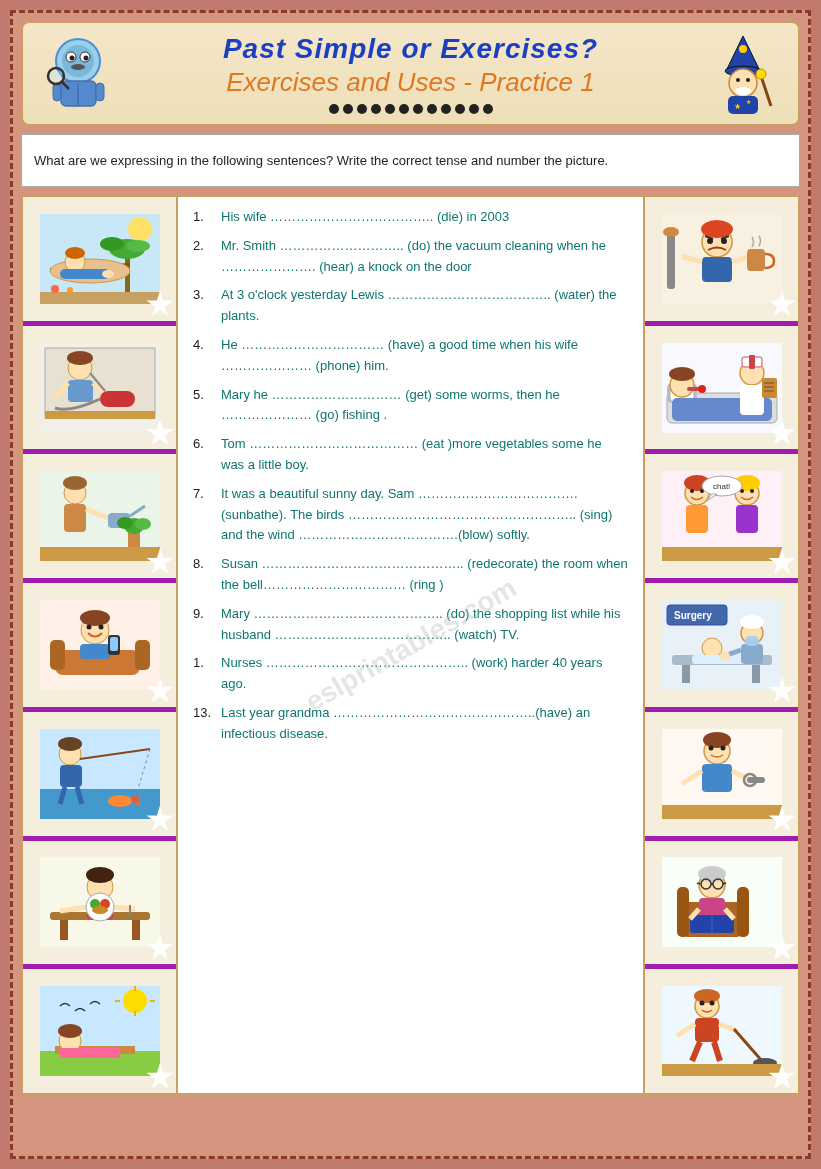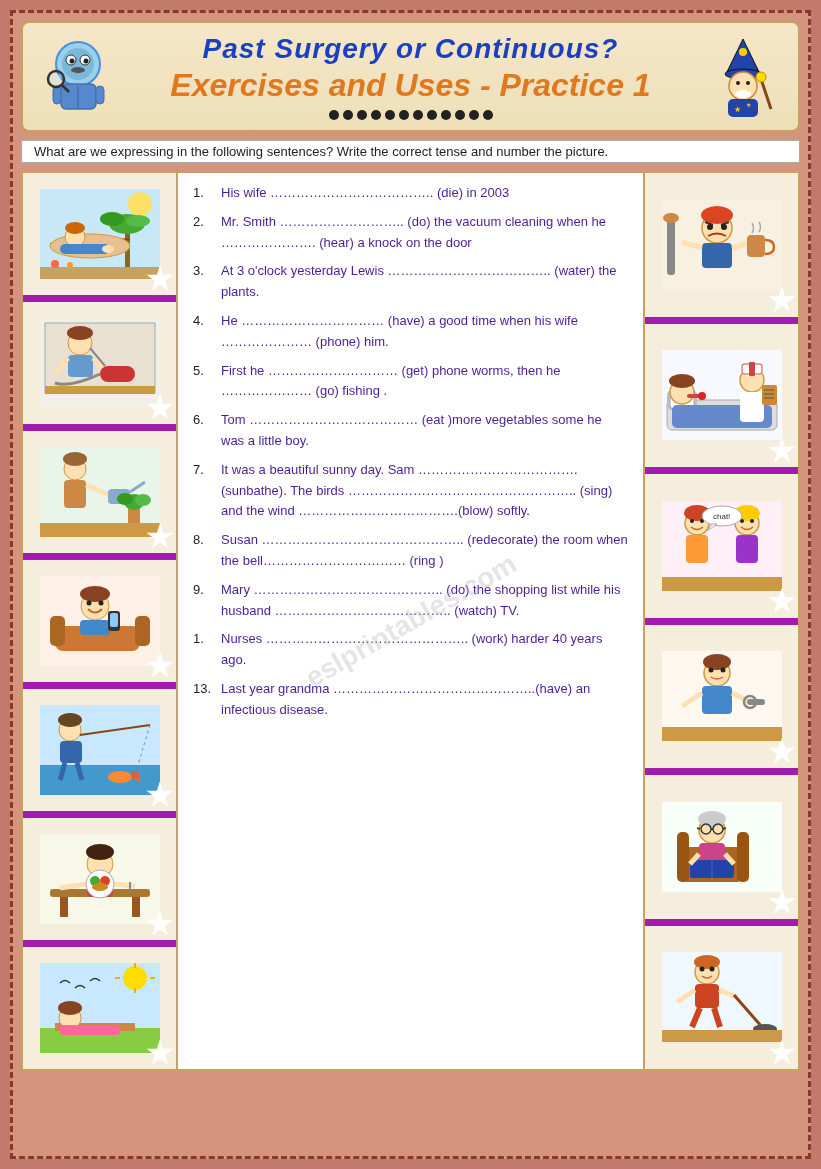--- a/index.html
+++ b/index.html
@@ -32,22 +32,22 @@
       text-align: center;
     }
     .header-title {
       font-size: 28px;
       font-weight: bold;
       color: #1a3fc4;
       font-style: italic;
       letter-spacing: 1px;
     }
     .header-subtitle {
-      font-size: 32px;
-      font-weight: bold;
+      font-size: 26px;
+      font-weight: normal;
       color: #e07820;
       font-style: italic;
       margin-top: 2px;
     }
     .header-dots {
       display: flex;
       justify-content: center;
       margin-top: 6px;
       gap: 4px;
     }
@@ -69,21 +69,21 @@
       width: 80px;
       height: 80px;
       display: flex;
       align-items: center;
       justify-content: center;
       font-size: 44px;
     }
     .instruction-box {
       background: white;
       border: 1px solid #aaa;
-      padding: 3px 12px;
+      padding: 18px 12px;
       margin-bottom: 8px;
       font-size: 13px;
       color: #222;
     }
     .main-content {
       background: white;
       border: 2px solid #c8a060;
       display: flex;
       flex-direction: row;
       min-height: 900px;
@@ -97,21 +97,21 @@
     }
     .right-images {
       width: 155px;
       background: #e8d5b0;
       border-left: 2px solid #c8a060;
       display: flex;
       flex-direction: column;
     }
     .img-cell {
       flex: 1;
-      border-bottom: 7px solid #a21caf;
+      border-bottom: 5px solid #a21caf;
       display: flex;
       align-items: center;
       justify-content: center;
       padding: 5px;
       font-size: 36px;
       position: relative;
       overflow: hidden;
       background: #f5eedc;
     }
     .img-cell:last-child {
@@ -142,21 +142,21 @@
       margin-bottom: 8px;
       line-height: 1.5;
     }
     .ex-number {
       min-width: 28px;
       font-weight: normal;
       color: #222;
     }
     .ex-text {
       flex: 1;
-      color: #4c1d95;
+      color: #0f766e;
       line-height: 1.6;
     }
     .watermark {
       position: absolute;
       top: 50%;
       left: 50%;
       transform: translate(-50%, -50%) rotate(-30deg);
       font-size: 28px;
       color: rgba(180,180,180,0.35);
       font-weight: bold;
@@ -188,21 +188,21 @@
         <line x1="37" y1="52" x2="37" y2="75" stroke="#4470aa" stroke-width="1.5"></line>
         <rect x="12" y="52" width="8" height="18" rx="4" fill="#5588cc" stroke="#4470aa" stroke-width="1"></rect>
         <rect x="55" y="52" width="8" height="18" rx="4" fill="#5588cc" stroke="#4470aa" stroke-width="1"></rect>
 
         <circle cx="15" cy="45" r="8" fill="none" stroke="#333" stroke-width="2.5"></circle>
         <line x1="21" y1="51" x2="28" y2="58" stroke="#333" stroke-width="2.5"></line>
         <circle cx="15" cy="45" r="5" fill="rgba(200,230,255,0.5)"></circle>
       </svg>
     </div>
     <div class="header-text">
-      <div class="header-title">Past  Surgery or Continuous?</div>
+      <div class="header-title">Past  Simple or Exercises?</div>
       <div class="header-subtitle">Exercises and Uses - Practice 1</div>
       <div class="header-dots">
         <div class="dot"></div>
         <div class="dot"></div>
         <div class="dot"></div>
         <div class="dot"></div>
         <div class="dot"></div>
         <div class="dot"></div>
         <div class="dot"></div>
         <div class="dot"></div>
@@ -438,21 +438,21 @@
       <div class="exercise-item">
         <span class="ex-number">3.</span>
         <span class="ex-text">At  3 o'clock yesterday  Lewis ……………………………….. (water)  the plants.</span>
       </div>
       <div class="exercise-item">
         <span class="ex-number">4.</span>
         <span class="ex-text">He …………………………… (have)  a good time when his wife ………………… (phone)  him.</span>
       </div>
       <div class="exercise-item">
         <span class="ex-number">5.</span>
-        <span class="ex-text">First he ………………………… (get) phone worms, then he ………………… (go) fishing .</span>
+        <span class="ex-text">Mary he ………………………… (get) some worms, then he ………………… (go) fishing .</span>
       </div>
       <div class="exercise-item">
         <span class="ex-number">6.</span>
         <span class="ex-text">Tom ………………………………… (eat )more  vegetables some he was a little boy.</span>
       </div>
       <div class="exercise-item">
         <span class="ex-number">7.</span>
         <span class="ex-text">It was a beautiful  sunny day. Sam ………………………………. (sunbathe). The birds …………………………………………….. (sing)  and the wind ……………………………….(blow)  softly.</span>
       </div>
       <div class="exercise-item">
@@ -562,20 +562,45 @@
 
           <ellipse cx="60" cy="15" rx="20" ry="10" fill="white" stroke="#aaa" stroke-width="1"></ellipse>
           <polygon points="50,23 45,30 55,23" fill="white" stroke="#aaa" stroke-width="1"></polygon>
           <text x="51" y="18" font-size="8" fill="#333">chat!</text>
 
           <rect x="0" y="76" width="120" height="14" fill="#cc9944"></rect>
         </svg>
         <div class="starburst"></div>
       </div>
 
+      <div class="img-cell">
+        <svg width="120" height="90" viewBox="0 0 120 90">
+          <rect width="120" height="90" fill="#e8f0f8"></rect>
+
+          <rect x="5" y="5" width="60" height="20" rx="3" fill="#4466aa" stroke="#3355aa" stroke-width="1"></rect>
+          <text x="12" y="19" font-size="10" fill="white" font-weight="bold">Surgery</text>
+
+          <rect x="10" y="55" width="100" height="10" rx="3" fill="#aabbcc"></rect>
+          <rect x="20" y="65" width="8" height="18" fill="#8899aa"></rect>
+          <rect x="90" y="65" width="8" height="18" fill="#8899aa"></rect>
+
+          <circle cx="50" cy="48" r="10" fill="#ffe0b0" stroke="#cc9944" stroke-width="1"></circle>
+          <rect x="30" y="55" width="65" height="9" rx="3" fill="#ddeeff"></rect>
+
+          <circle cx="90" cy="33" r="11" fill="#ffe0b0" stroke="#cc9944" stroke-width="1.5"></circle>
+          <ellipse cx="90" cy="22" rx="12" ry="7" fill="#ffffff"></ellipse>
+          <rect x="79" y="44" width="22" height="20" rx="4" fill="#88aacc"></rect>
+
+          <rect x="83" y="36" width="14" height="10" rx="5" fill="#aaccee"></rect>
+
+          <line x1="79" y1="50" x2="65" y2="55" stroke="#88aacc" stroke-width="5"></line>
+          <circle cx="63" cy="56" r="5" fill="#ffe0b0"></circle>
+        </svg>
+        <div class="starburst"></div>
+      </div>
 
       <div class="img-cell">
         <svg width="120" height="90" viewBox="0 0 120 90">
           <rect width="120" height="90" fill="#fff8f0"></rect>
 
           <circle cx="55" cy="22" r="13" fill="#ffe0b0" stroke="#cc9944" stroke-width="1.5"></circle>
           <ellipse cx="55" cy="11" rx="14" ry="8" fill="#884422"></ellipse>
 
           <circle cx="49" cy="19" r="2.5" fill="#222"></circle>
           <circle cx="61" cy="19" r="2.5" fill="#222"></circle>

